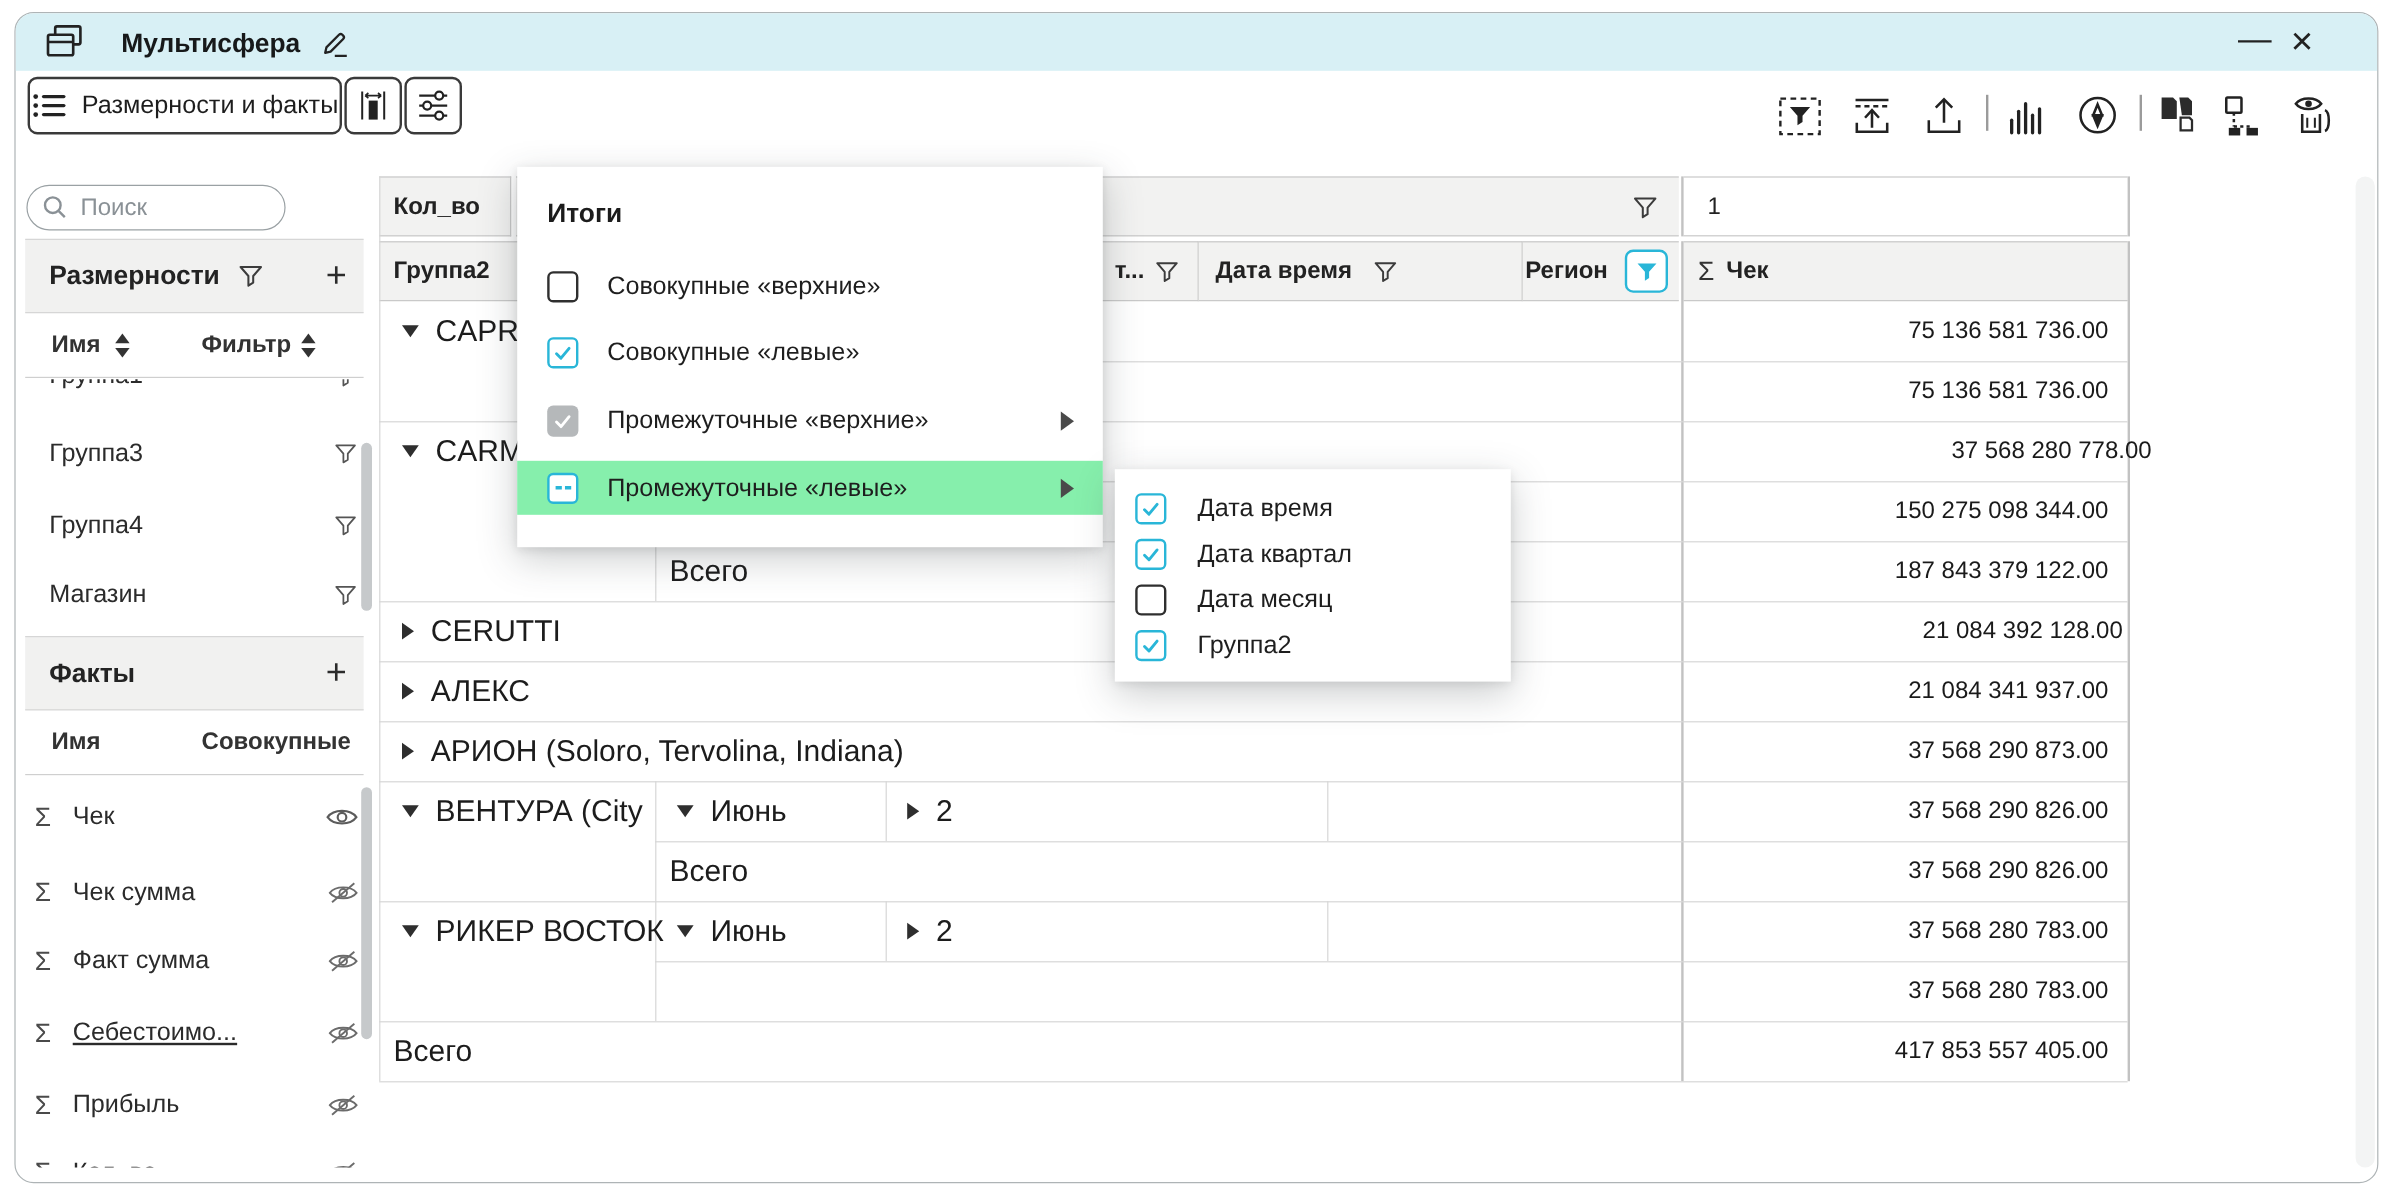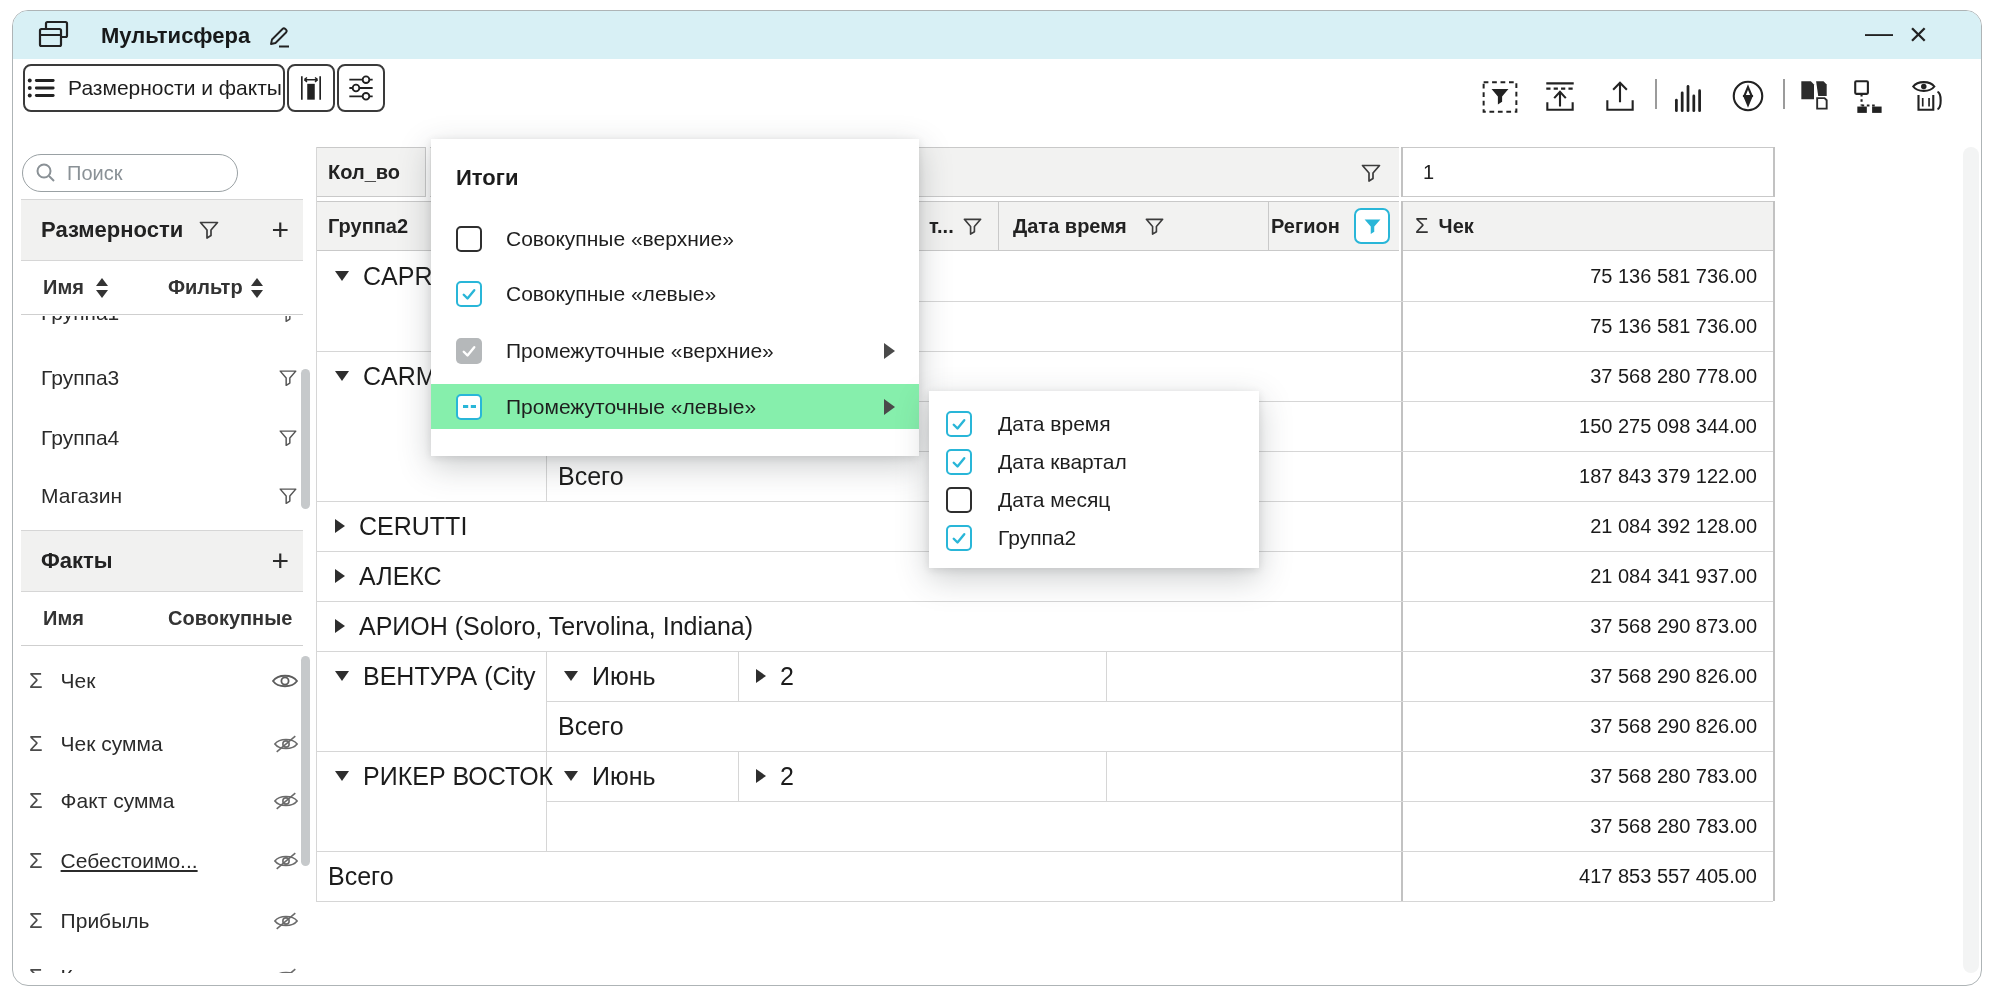--- a/index.html
+++ b/index.html
@@ -459,24 +459,24 @@
     <div class="rowtxt" style="left:743px;top:740px;">
       <span class="tri-r"></span>
       <span>2</span>
     </div>
     <div class="rowtxt" style="left:315px;top:840px;">
       <span>Всего</span>
     </div>
 
     <div class="val" style="top:240px;">75 136 581 736.00</div>
     <div class="val" style="top:290px;">75 136 581 736.00</div>
-    <div class="val" style="top:340px;">37 568 280 778.00</div>
+    <div class="val" style="top:340px;padding-left:36px;">37 568 280 778.00</div>
     <div class="val" style="top:390px;">150 275 098 344.00</div>
     <div class="val" style="top:440px;">187 843 379 122.00</div>
-    <div class="val" style="top:490px;">21 084 392 128.00</div>
+    <div class="val" style="top:490px;padding-left:12px;">21 084 392 128.00</div>
     <div class="val" style="top:540px;">21 084 341 937.00</div>
     <div class="val" style="top:590px;">37 568 290 873.00</div>
     <div class="val" style="top:640px;">37 568 290 826.00</div>
     <div class="val" style="top:690px;">37 568 290 826.00</div>
     <div class="val" style="top:740px;">37 568 280 783.00</div>
     <div class="val" style="top:790px;">37 568 280 783.00</div>
     <div class="val" style="top:840px;">417 853 557 405.00</div>
 
     <div class="abs" style="left:1950px;top:136px;width:16px;height:826px;background:#f3f4f4;border-radius:8px;"></div>
   </div>

